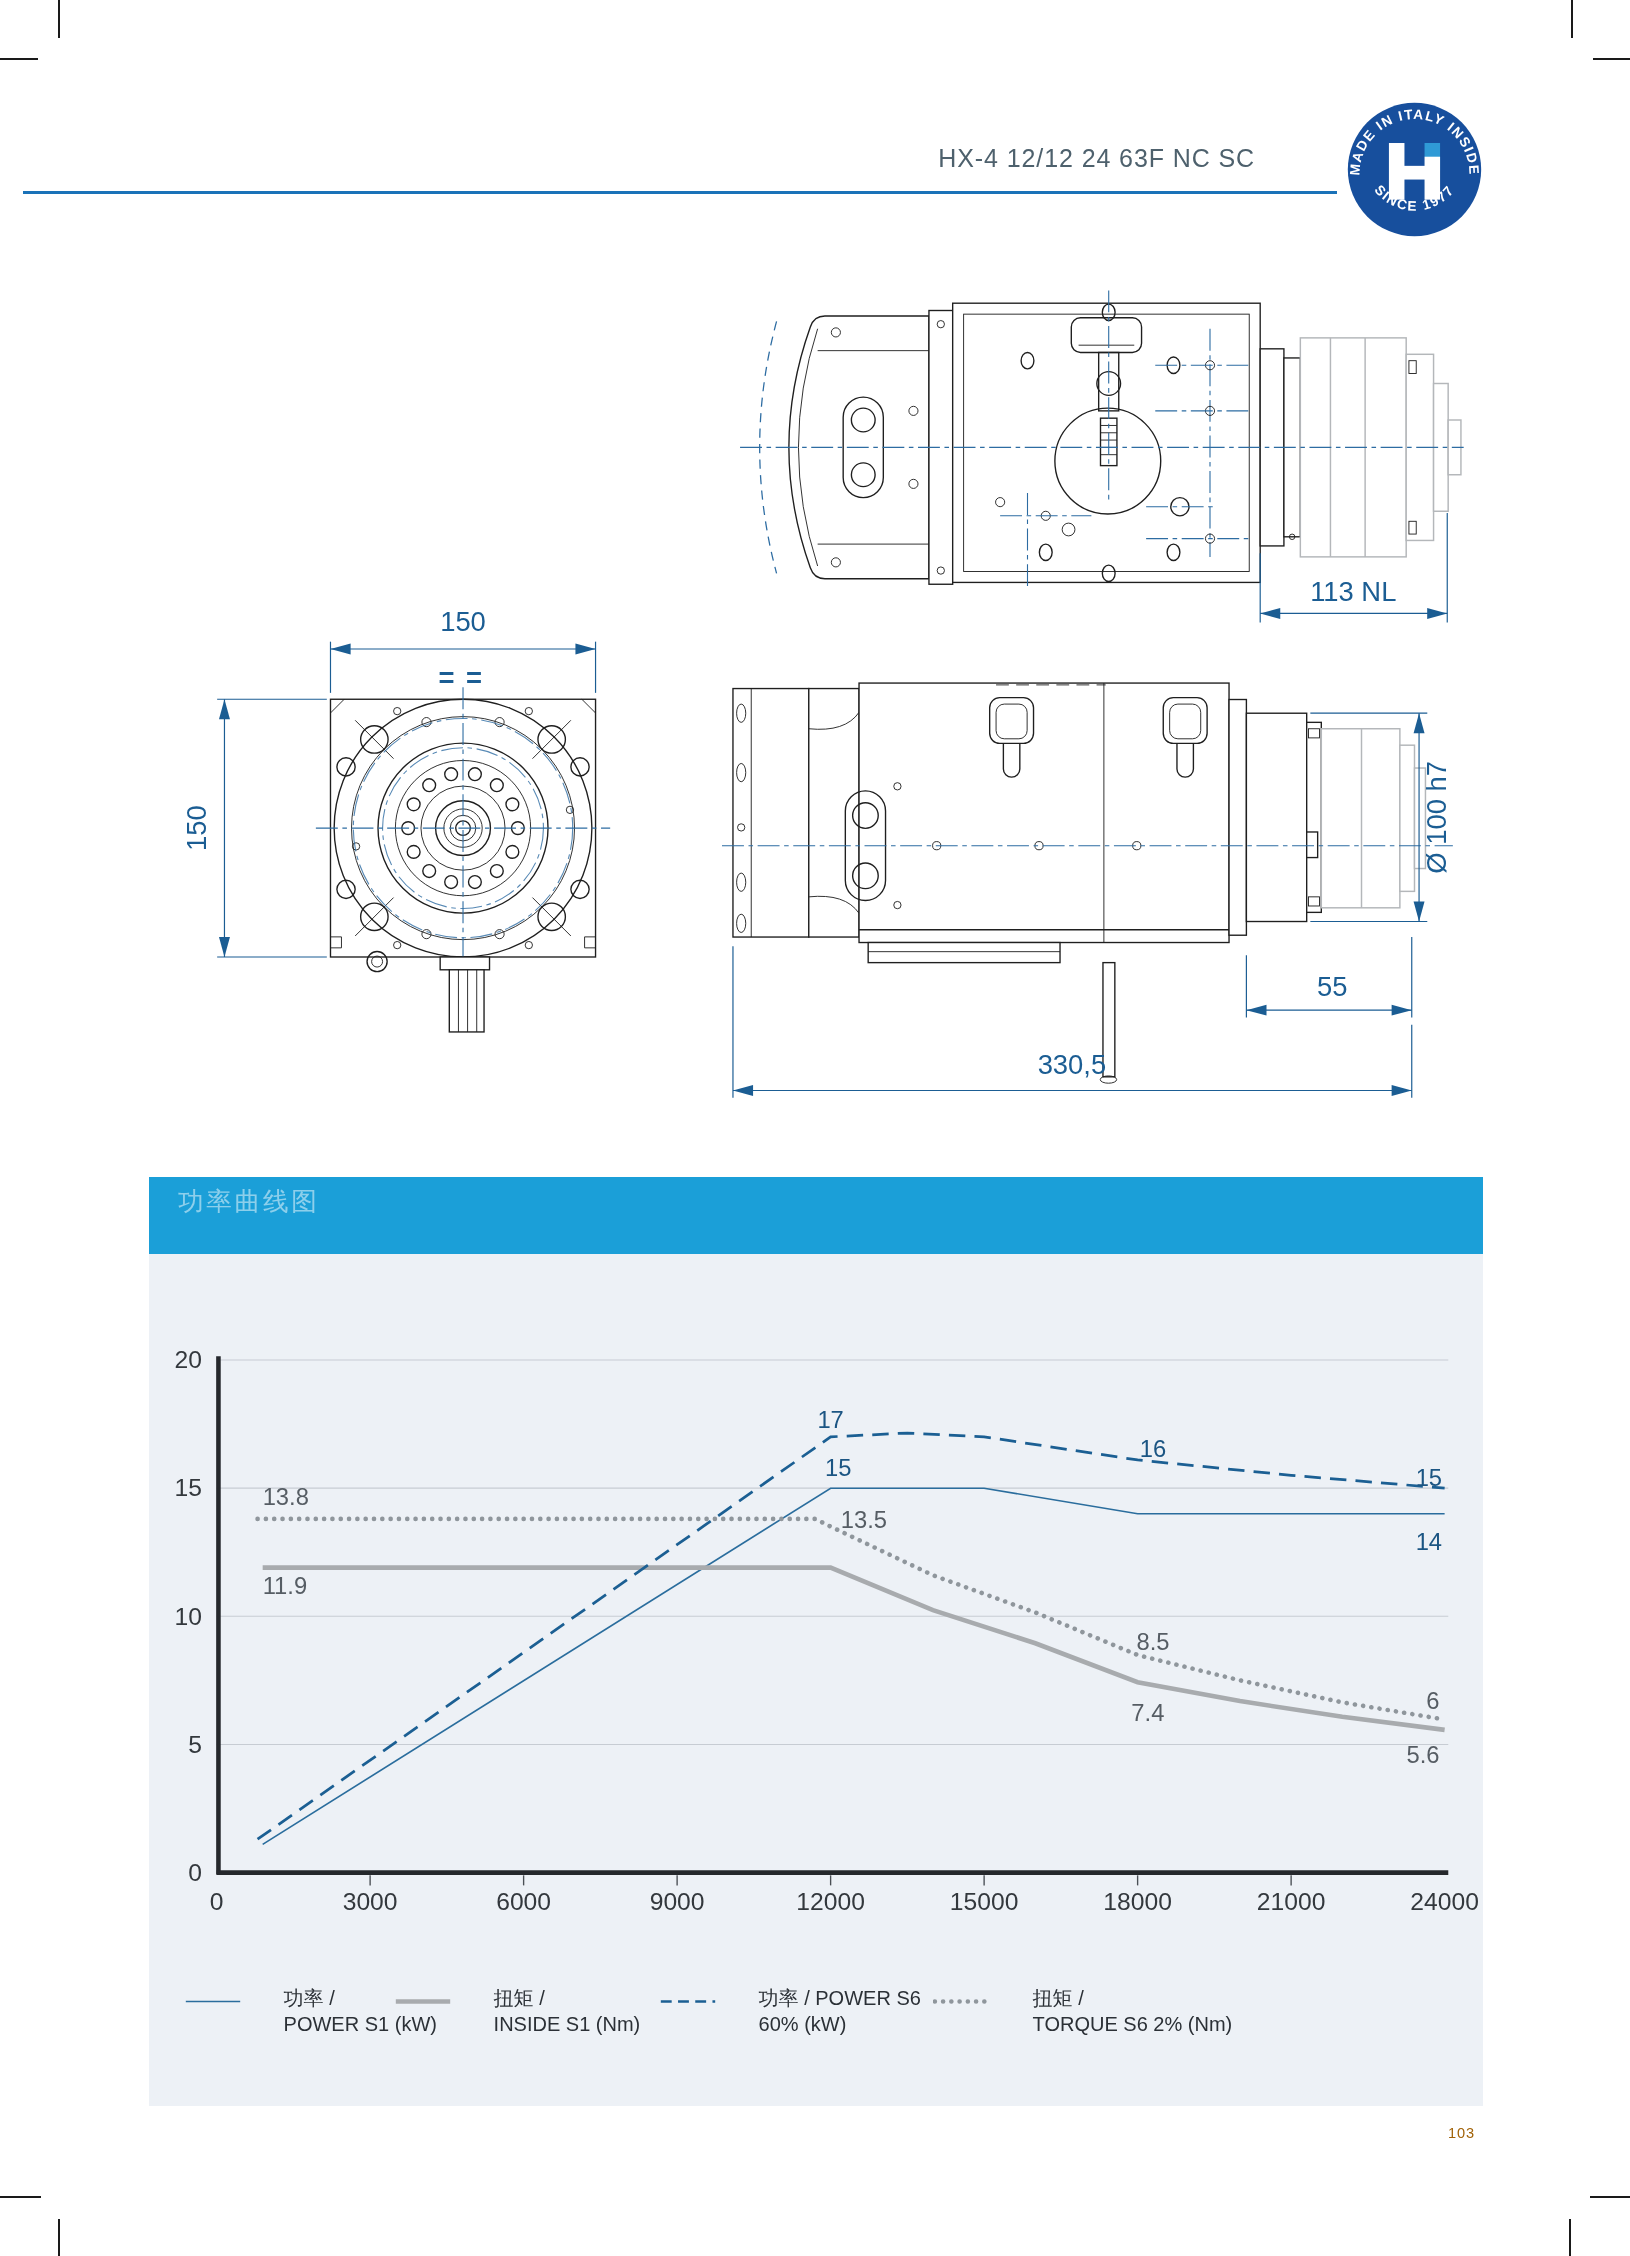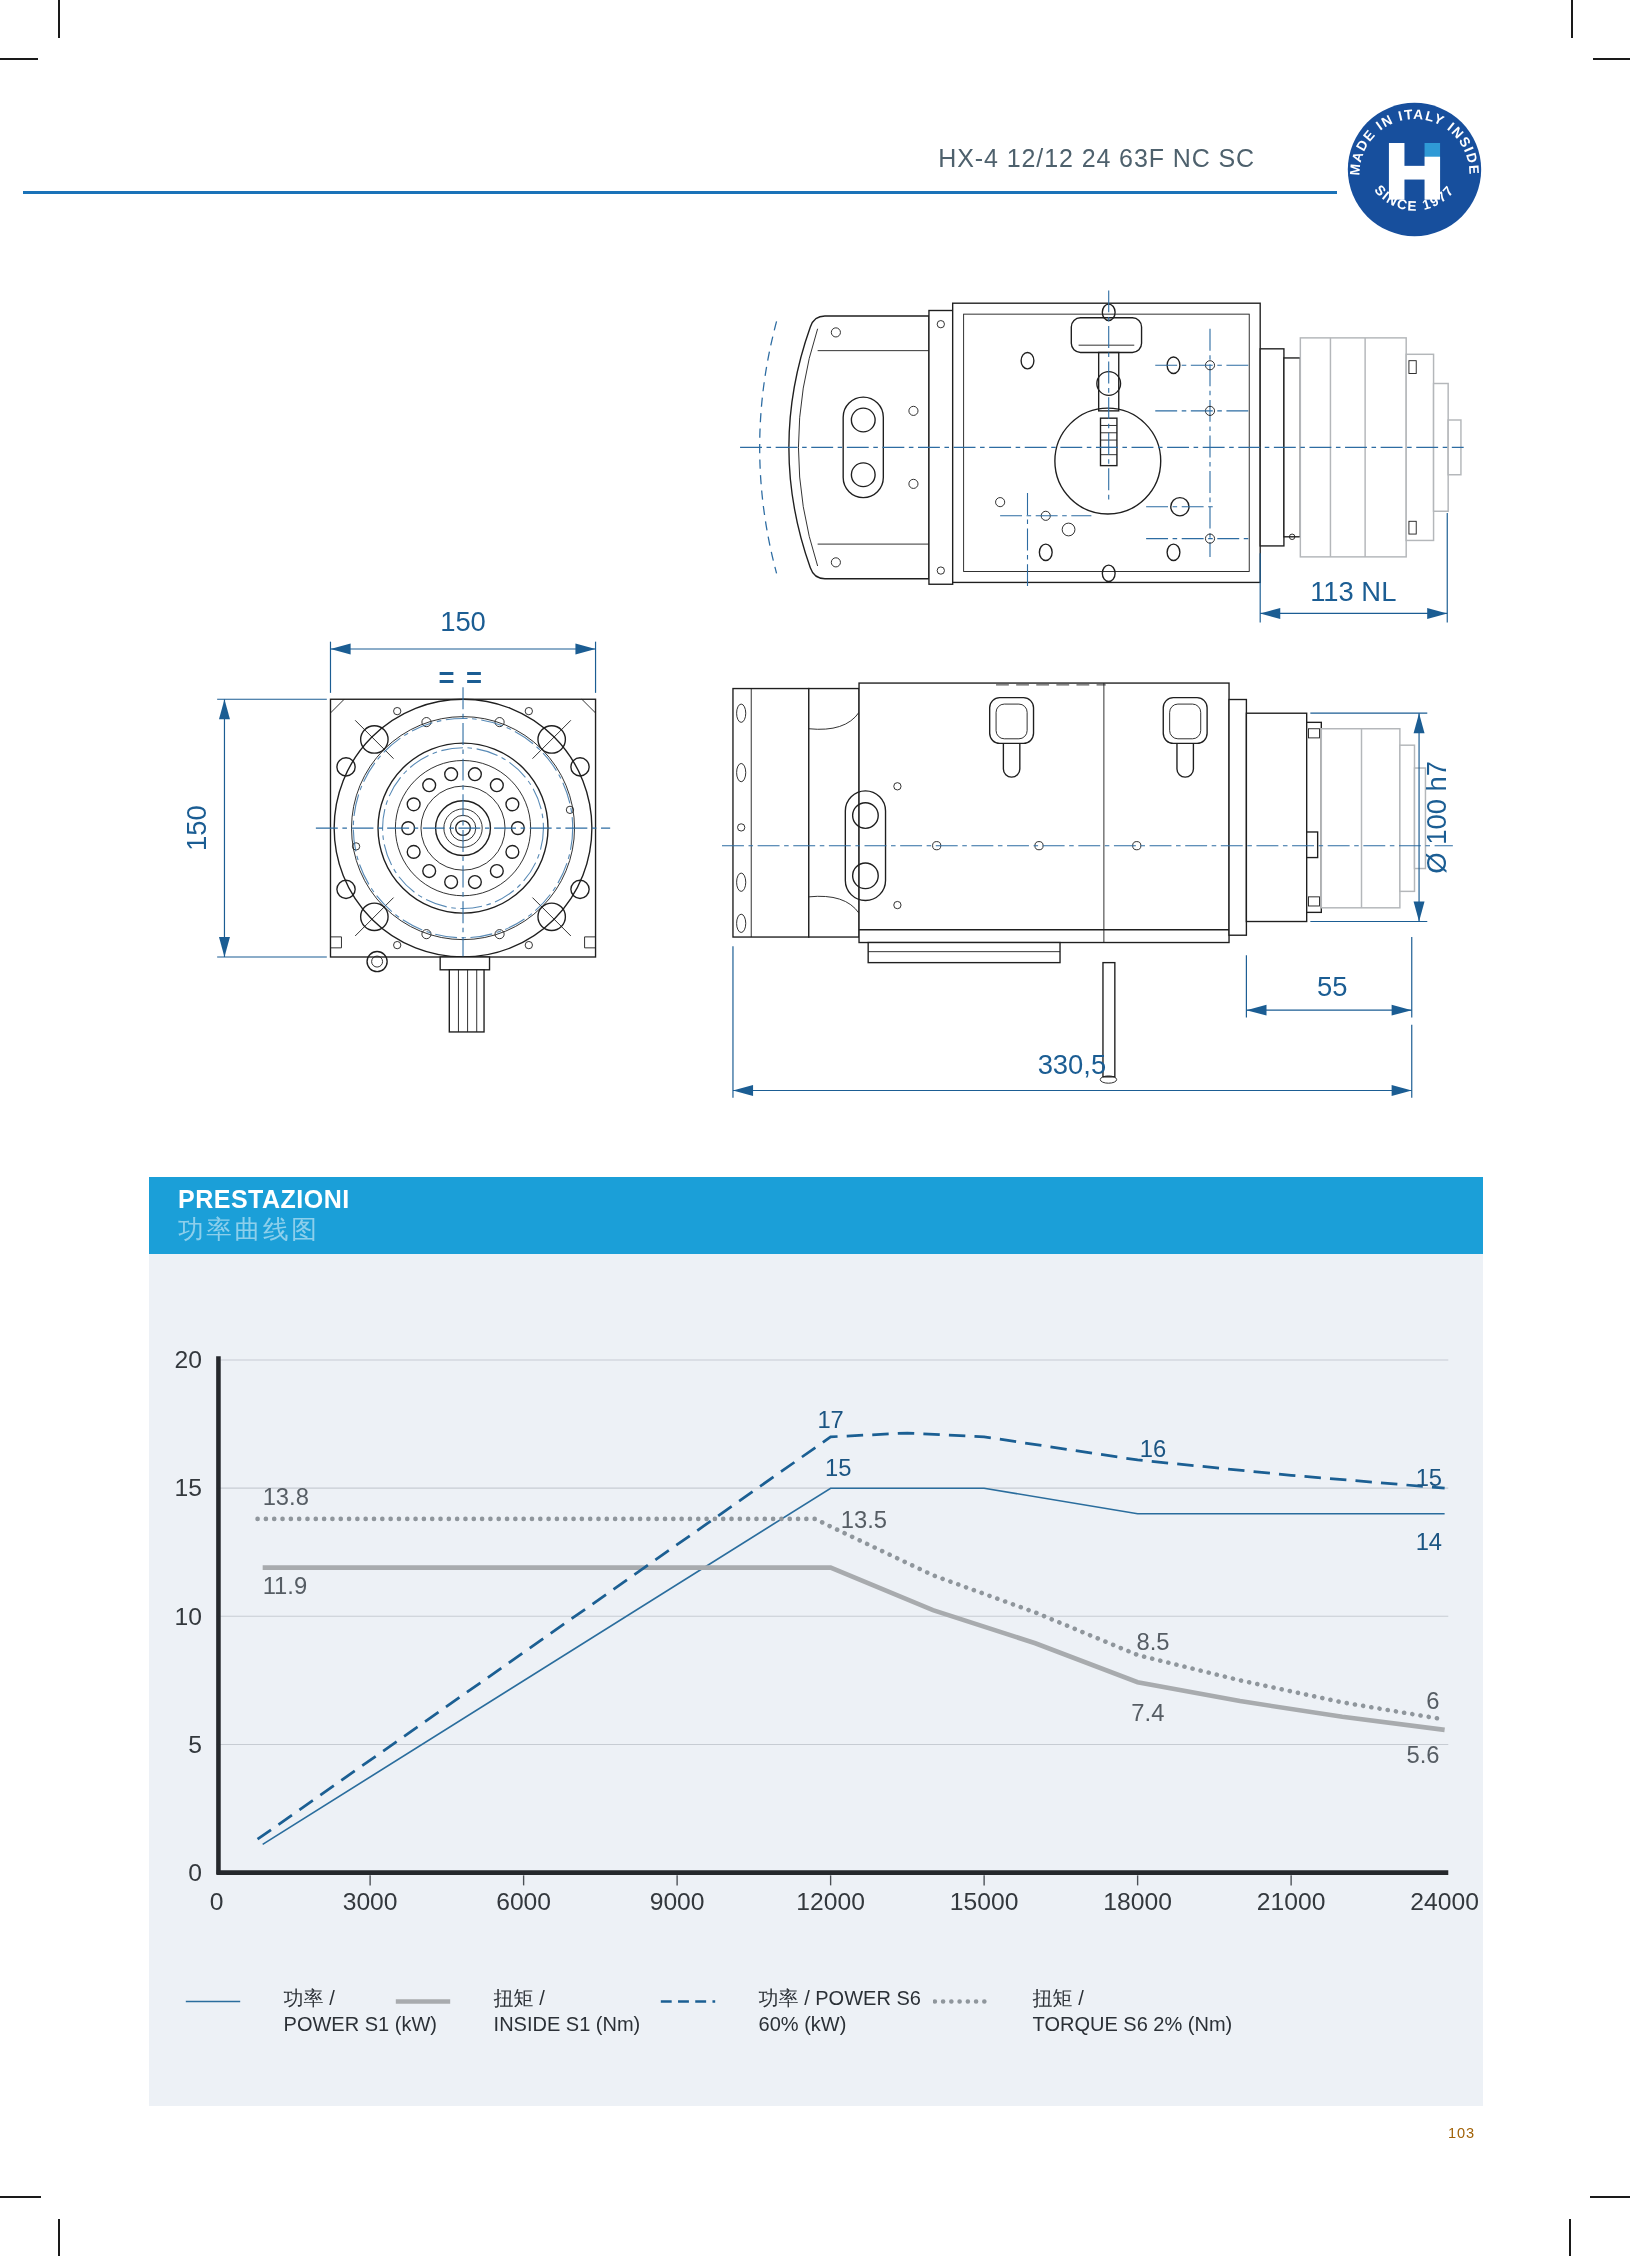--- a/index.html
+++ b/index.html
@@ -302,21 +302,20 @@
 
     <line class="dim" x1="12" y1="300" x2="12" y2="466"></line>
     <line class="dim" x1="755" y1="386" x2="755" y2="466"></line>
     <line class="dim" x1="12" y1="458" x2="755" y2="458"></line>
     <polygon class="dimf" points="12,458 34,452 34,464"></polygon>
     <polygon class="dimf" points="755,458 733,452 733,464"></polygon>
     <text class="dimtxt" x="383" y="440" text-anchor="middle">330,5</text>
   </svg>
 
   <div id="perf-bar">
-    <div class="t1">PRESTAZIONI</div>
     <div class="t2">功率曲线图</div>
   </div>
 
   <div id="panel">
     <svg id="chart-svg" width="1334" height="731" viewBox="0 0 1460 800">
         <line x1="74" y1="536.75" x2="1422" y2="536.75" stroke="#c7ccd3" stroke-width="1.2"></line>
         <line x1="74" y1="396.5" x2="1422" y2="396.5" stroke="#c7ccd3" stroke-width="1.2"></line>
         <line x1="74" y1="256.25" x2="1422" y2="256.25" stroke="#c7ccd3" stroke-width="1.2"></line>
         <line x1="74" y1="116" x2="1422" y2="116" stroke="#c7ccd3" stroke-width="1.2"></line>
         <line x1="76" y1="112" x2="76" y2="679" stroke="#25282c" stroke-width="5"></line>

